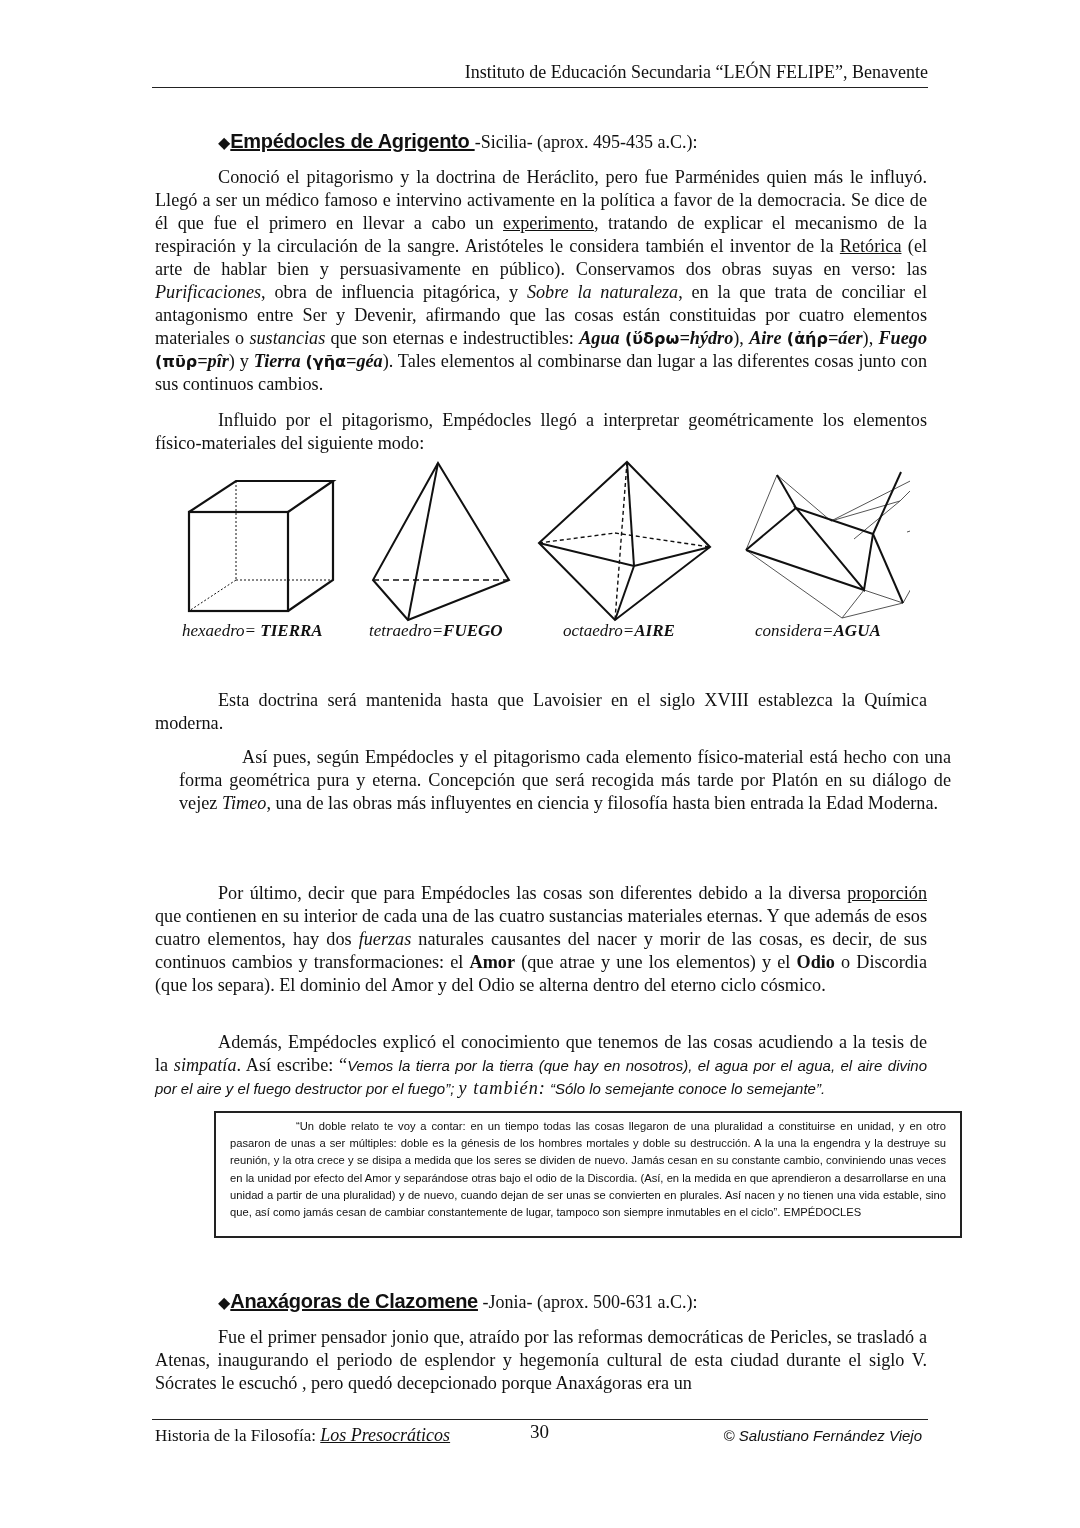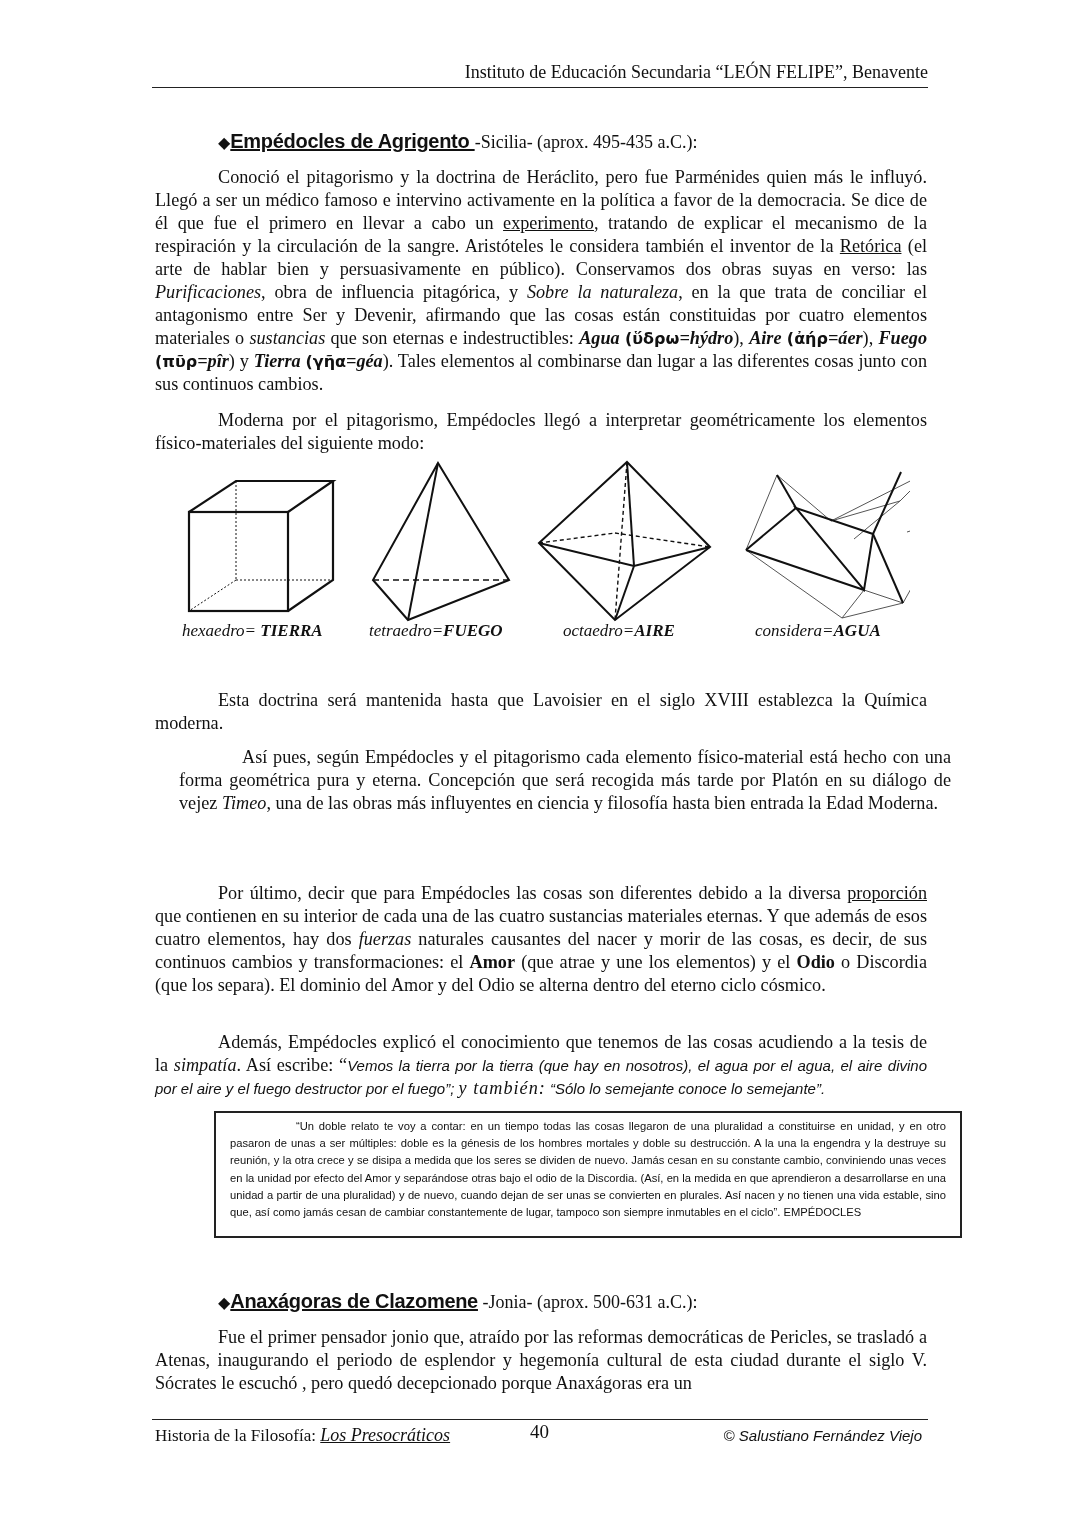--- a/index.html
+++ b/index.html
@@ -39,21 +39,21 @@
 <body>
 
 <div class="hdr">Instituto de Educación Secundaria “LEÓN FELIPE”, Benavente</div>
 
 <div class="sec-title" style="top:130px;">
   <span class="diamond">◆</span><span class="name">Empédocles de Agrigento </span><span class="meta">-Sicilia- (aprox. 495-435 a.C.):</span>
 </div>
 
 <p class="para" style="top:166px;"><span>Conoció el pitagorismo y la doctrina de Heráclito, pero fue Parménides quien más le influyó. Llegó a ser un médico famoso e intervino activamente en la política a favor de la democracia. Se dice de él que fue el primero en llevar a cabo un </span><span class="u">experimento</span><span>, tratando de explicar el mecanismo de la respiración y la circulación de la sangre. Aristóteles le considera también el inventor de la </span><span class="u">Retórica</span><span> (el arte de hablar bien y persuasivamente en público). Conservamos dos obras suyas en verso: las </span><span class="it">Purificaciones</span><span>, obra de influencia pitagórica, y </span><span class="it">Sobre la naturaleza</span><span>, en la que trata de conciliar el antagonismo entre Ser y Devenir, afirmando que las cosas están constituidas por cuatro elementos materiales o </span><span class="it">sustancias</span><span> que son eternas e indestructibles: </span><span class="bi">Agua</span> <span class="greek">(ὕδρω</span><span class="bi">=hýdro</span><span>), </span><span class="bi">Aire</span> <span class="greek">(ἀήρ</span><span class="bi">=áer</span><span>), </span><span class="bi">Fuego</span> <span class="greek">(πῦρ</span><span class="bi">=pîr</span><span>) y </span><span class="bi">Tierra</span> <span class="greek">(γῆα</span><span class="bi">=géa</span><span>).</span><span> Tales elementos al combinarse dan lugar a las diferentes cosas junto con sus continuos cambios.</span></p>
 
-<p class="para" style="top:409px;">Moderna por el pitagorismo, Empédocles llegó a interpretar geométricamente los elementos físico-materiales del siguiente modo:</p>
+<p class="para" style="top:409px;">Influido por el pitagorismo, Empédocles llegó a interpretar geométricamente los elementos físico-materiales del siguiente modo:</p>
 
 <svg class="figs" viewBox="0 0 740 200">
   <g stroke="#111" fill="none" stroke-width="2.2">
     <rect x="19" y="57" width="99" height="99"></rect>
     <polyline points="19,57 66,26 163,26 118,57"></polyline>
     <polyline points="163,26 163,125 118,156"></polyline>
     <g stroke-width="1" stroke-dasharray="2,2">
       <line x1="66" y1="26" x2="66" y2="125"></line>
       <line x1="66" y1="125" x2="163" y2="125"></line>
       <line x1="66" y1="125" x2="19" y2="156"></line>
@@ -114,14 +114,14 @@
 </div>
 
 <div class="sec-title" style="top:1290px;">
   <span class="diamond">◆</span><span class="name">Anaxágoras de Clazomene</span><span class="meta"> -Jonia- (aprox. 500-631 a.C.):</span>
 </div>
 
 <p class="para" style="top:1326px;">Fue el primer pensador jonio que, atraído por las reformas democráticas de Pericles, se trasladó a Atenas, inaugurando el periodo de esplendor y hegemonía cultural de esta ciudad durante el siglo V. Sócrates le escuchó , pero quedó decepcionado porque Anaxágoras era un</p>
 
 <div class="ftr-line"></div>
 <div class="ftr-left"><span>Historia de la Filosofía: </span><span class="sub">Los Presocráticos</span></div>
-<div class="ftr-page">40</div>
+<div class="ftr-page">30</div>
 <div class="ftr-right">© Salustiano Fernández Viejo</div>
 
 </body></html>

